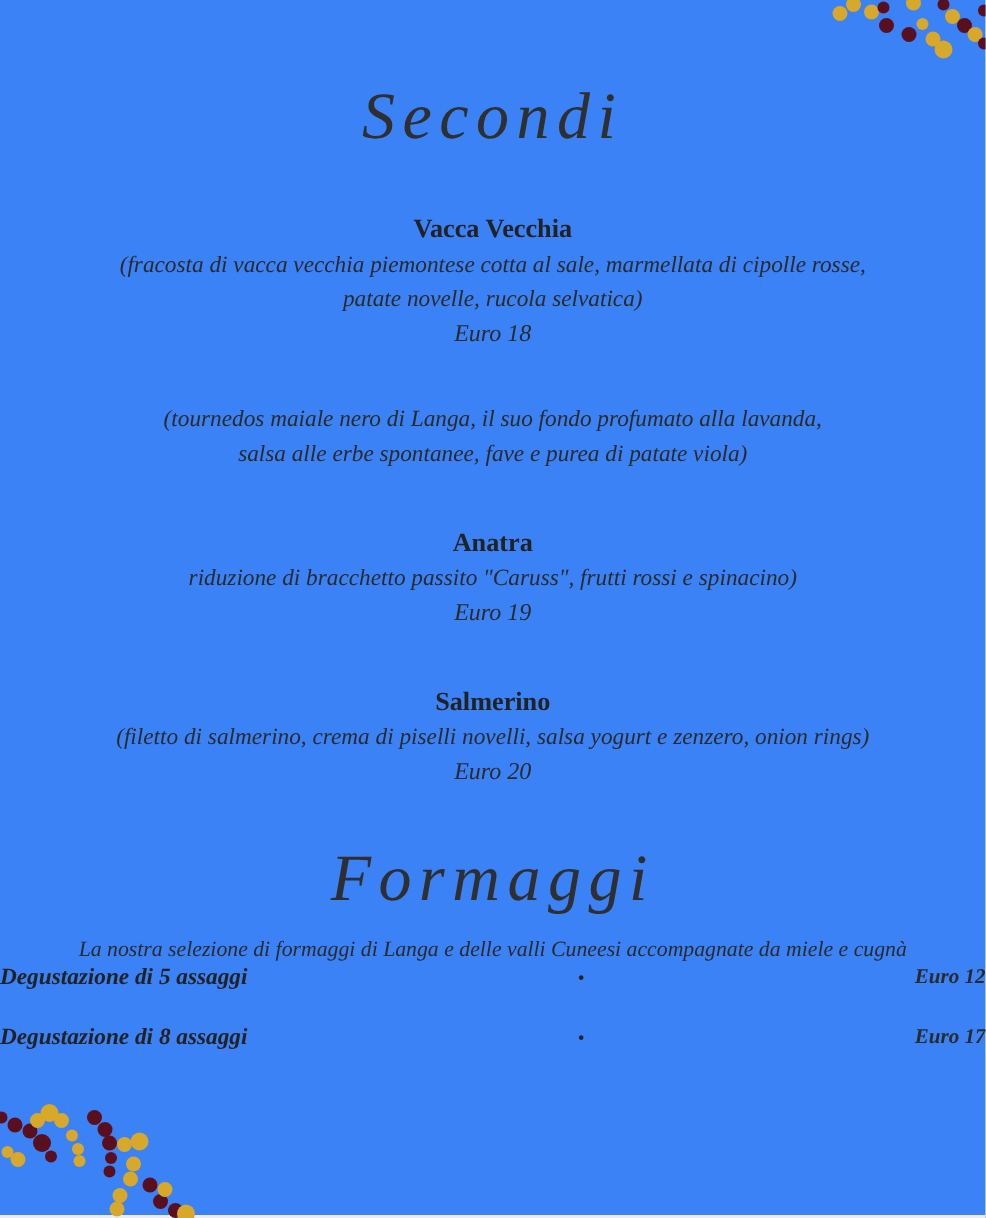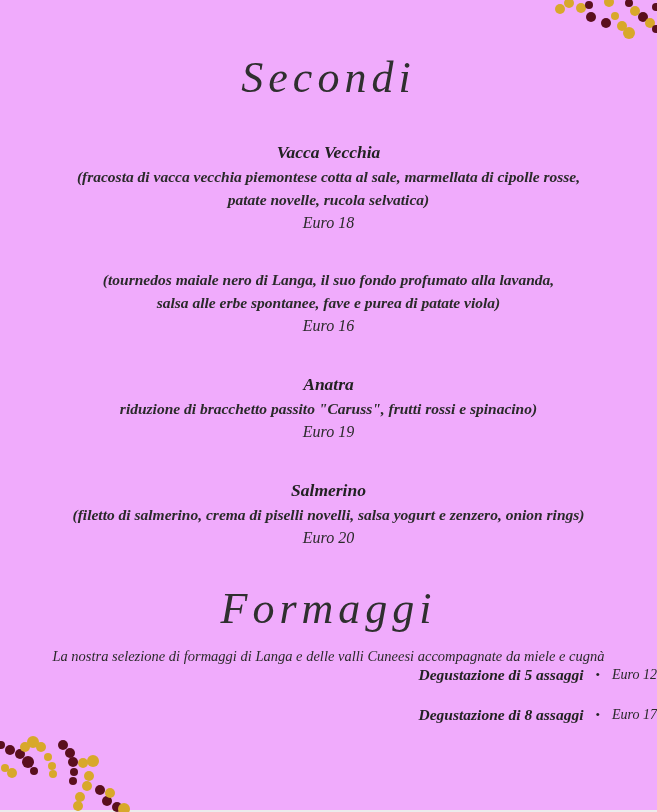--- a/index.html
+++ b/index.html
@@ -9,21 +9,21 @@
     height: 812px;
     overflow: hidden;
     font-family: "Liberation Serif", serif;
     color: #242424;
     position: relative;
   }
   .page {
     width: 657px;
     height: 812px;
     position: relative;
-    background: #f0abfc;
+    background: #3b82f6;
     border-bottom: 2px solid #ececec;
   }
   .decor {
     position: absolute;
     inset: 0;
     pointer-events: none;
   }
   .dot {
     position: absolute;
     border-radius: 50%;
@@ -42,68 +42,67 @@
     font-weight: 400;
     font-size: 44px;
     letter-spacing: 5px;
     color: #2f2f2f;
     line-height: 1.2;
   }
   .title-secondi { margin-bottom: 34px; }
   .title-formaggi { margin-top: 14px; margin-bottom: 10px; }
   .dish { margin-bottom: 34px; }
   .dish-name {
-    font-style: italic;
     font-weight: 700;
     font-size: 17.5px;
     line-height: 26px;
     color: #222222;
   }
   .dish-desc {
     font-style: italic;
-    font-weight: 700;
+    font-weight: 400;
     font-size: 15.5px;
     line-height: 23px;
     color: #2a2a2a;
   }
   .dish-price {
     font-style: italic;
     font-weight: 400;
     font-size: 16px;
     line-height: 23px;
     color: #2a2a2a;
   }
   .formaggi-subtitle {
     font-style: italic;
     font-weight: 400;
     font-size: 14.5px;
     line-height: 20px;
     color: #2a2a2a;
   }
   .option-row {
     display: flex;
-    justify-content: flex-end;
+    justify-content: space-between;
     align-items: center;
     gap: 12px;
     margin-bottom: 22px;
   }
   .option-label {
     font-style: italic;
     font-weight: 700;
     font-size: 15.5px;
     color: #222222;
   }
   .option-bullet {
     font-size: 13px;
     color: #222222;
     line-height: 1;
   }
   .option-price {
     font-style: italic;
-    font-weight: 400;
+    font-weight: 700;
     font-size: 14px;
     color: #2a2a2a;
   }
 </style>
 </head>
 <body>
 
 <div class="page">
 
   <div class="decor">
@@ -163,21 +162,20 @@
     <div class="dish">
       <div class="dish-name">Vacca Vecchia</div>
       <div class="dish-desc">(fracosta di vacca vecchia piemontese cotta al sale, marmellata di cipolle rosse,</div>
       <div class="dish-desc">patate novelle, rucola selvatica)</div>
       <div class="dish-price">Euro 18</div>
     </div>
 
     <div class="dish">
       <div class="dish-desc">(tournedos maiale nero di Langa, il suo fondo profumato alla lavanda,</div>
       <div class="dish-desc">salsa alle erbe spontanee, fave e purea di patate viola)</div>
-      <div class="dish-price">Euro 16</div>
     </div>
 
     <div class="dish">
       <div class="dish-name">Anatra</div>
       <div class="dish-desc">riduzione di bracchetto passito "Caruss", frutti rossi e spinacino)</div>
       <div class="dish-price">Euro 19</div>
     </div>
 
     <div class="dish">
       <div class="dish-name">Salmerino</div>

